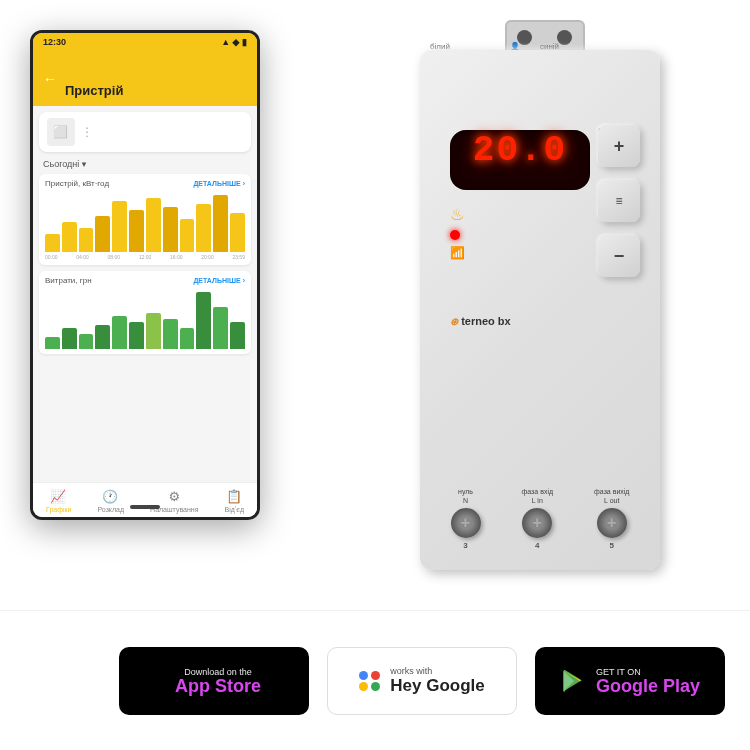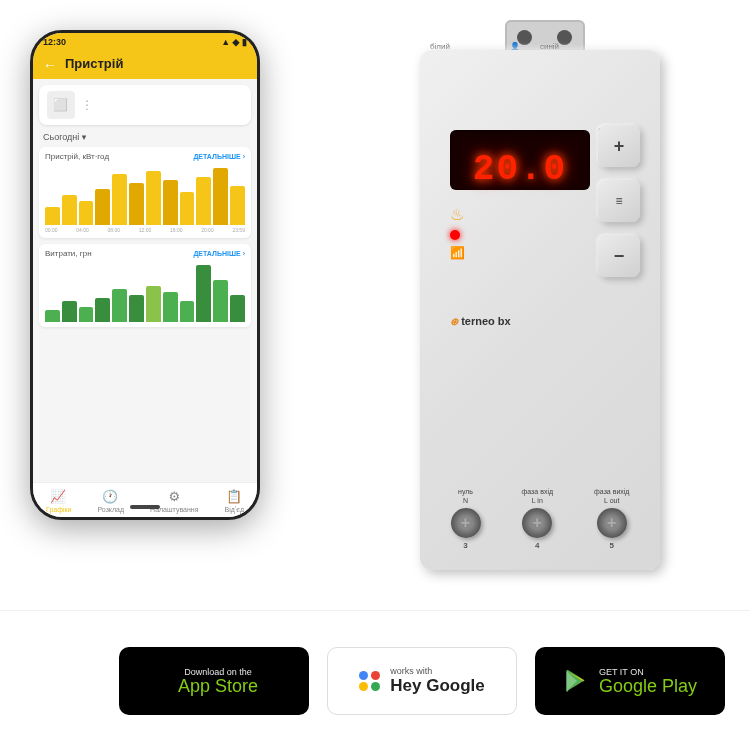--- a/index.html
+++ b/index.html
@@ -33,21 +33,21 @@
     }
 
     
     .phone-mockup {
       position: absolute;
       left: 30px;
       top: 30px;
       width: 230px;
       height: 490px;
       background: #111;
-      border-radius: 32px;
+      border-radius: 12px;
       box-shadow: 0 8px 32px rgba(0,0,0,0.35);
       overflow: hidden;
       border: 3px solid #222;
       z-index: 2;
     }
 
     .phone-screen {
       width: 100%;
       height: 100%;
       background: #f5f5f5;
@@ -78,20 +78,21 @@
     }
     .back-arrow {
       color: #fff;
       font-size: 14px;
       font-weight: bold;
     }
     .app-header-title {
       color: #222;
       font-size: 13px;
       font-weight: bold;
+      margin-top: 28px;
     }
 
     
     .device-card {
       background: #fff;
       margin: 6px 6px 4px;
       border-radius: 8px;
       padding: 6px 8px;
       display: flex;
       align-items: center;
@@ -256,23 +257,23 @@
     }
 
     
     .display-area {
       position: absolute;
       top: 80px;
       left: 30px;
       width: 140px;
       height: 60px;
       background: #1a0000;
-      border-radius: 6px;
-      display: flex;
-      align-items: flex-end;
+      border-radius: 16px;
+      display: flex;
+      align-items: flex-start;
       justify-content: center;
       box-shadow: inset 0 2px 8px rgba(0,0,0,0.5);
     }
     .display-temp {
       font-family: 'Courier New', monospace;
       font-size: 36px;
       font-weight: bold;
       color: #ff2200;
       text-shadow: 0 0 8px #ff4400, 0 0 15px #ff2200;
       letter-spacing: 2px;
@@ -405,21 +406,21 @@
       padding: 8px 14px;
       gap: 8px;
       min-width: 190px;
     }
 
     .badge-apple {
       flex-direction: column;
       text-align: center;
     }
     .badge-text-small { font-size: 9px; color: #fff; opacity: 0.9; }
-    .badge-text-large { font-size: 18px; color: #84cc16; font-weight: normal; line-height: 1; }
+    .badge-text-large { font-size: 18px; color: #d946ef; font-weight: bold; line-height: 1; }
 
     .badge-google {
       background: #000;
     }
     .google-play-icon {
       width: 28px;
       height: 28px;
     }
 
     .badge-hey-google {

